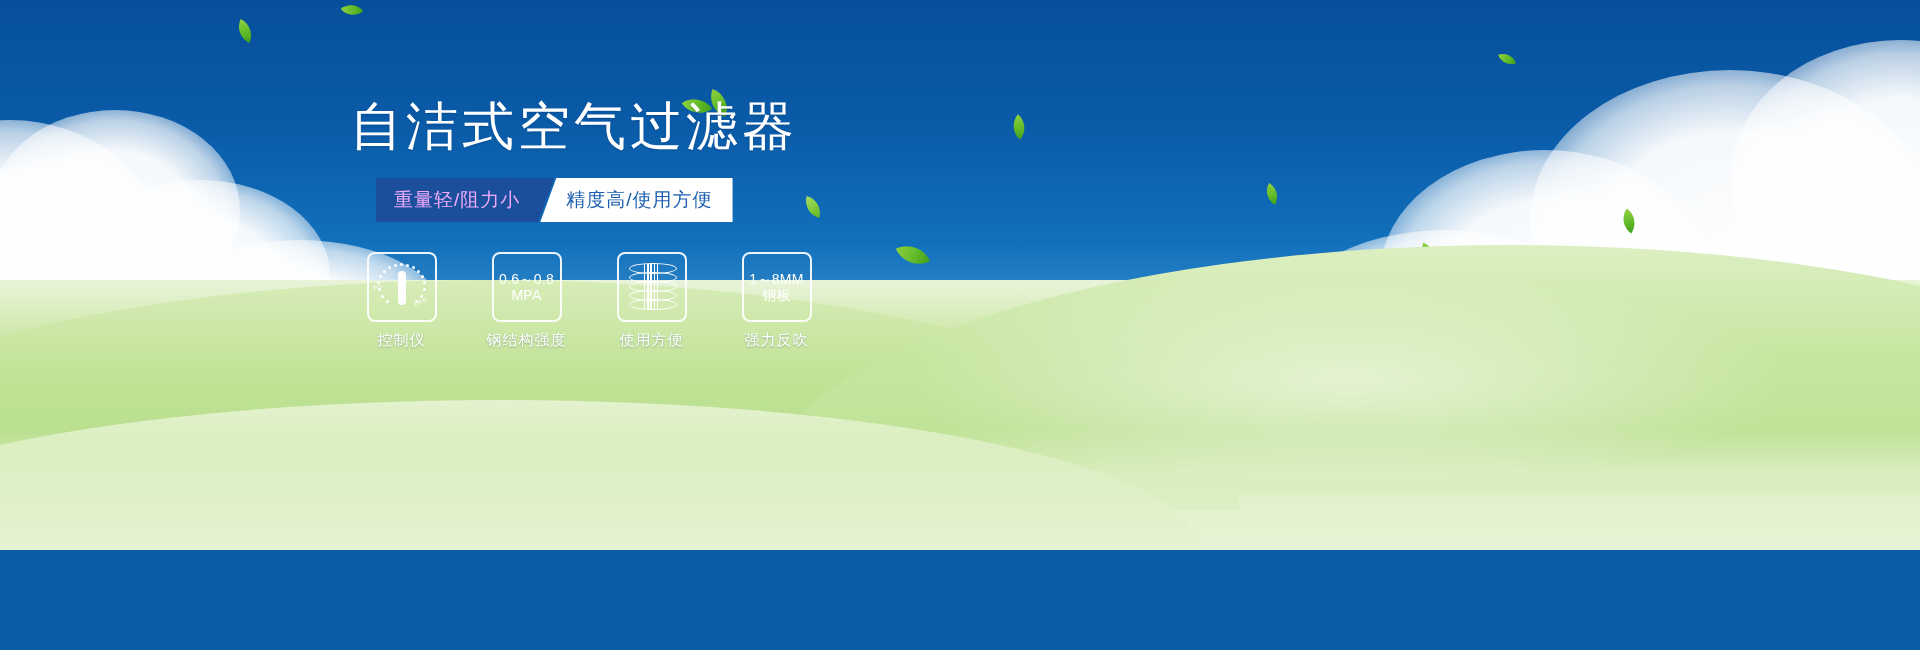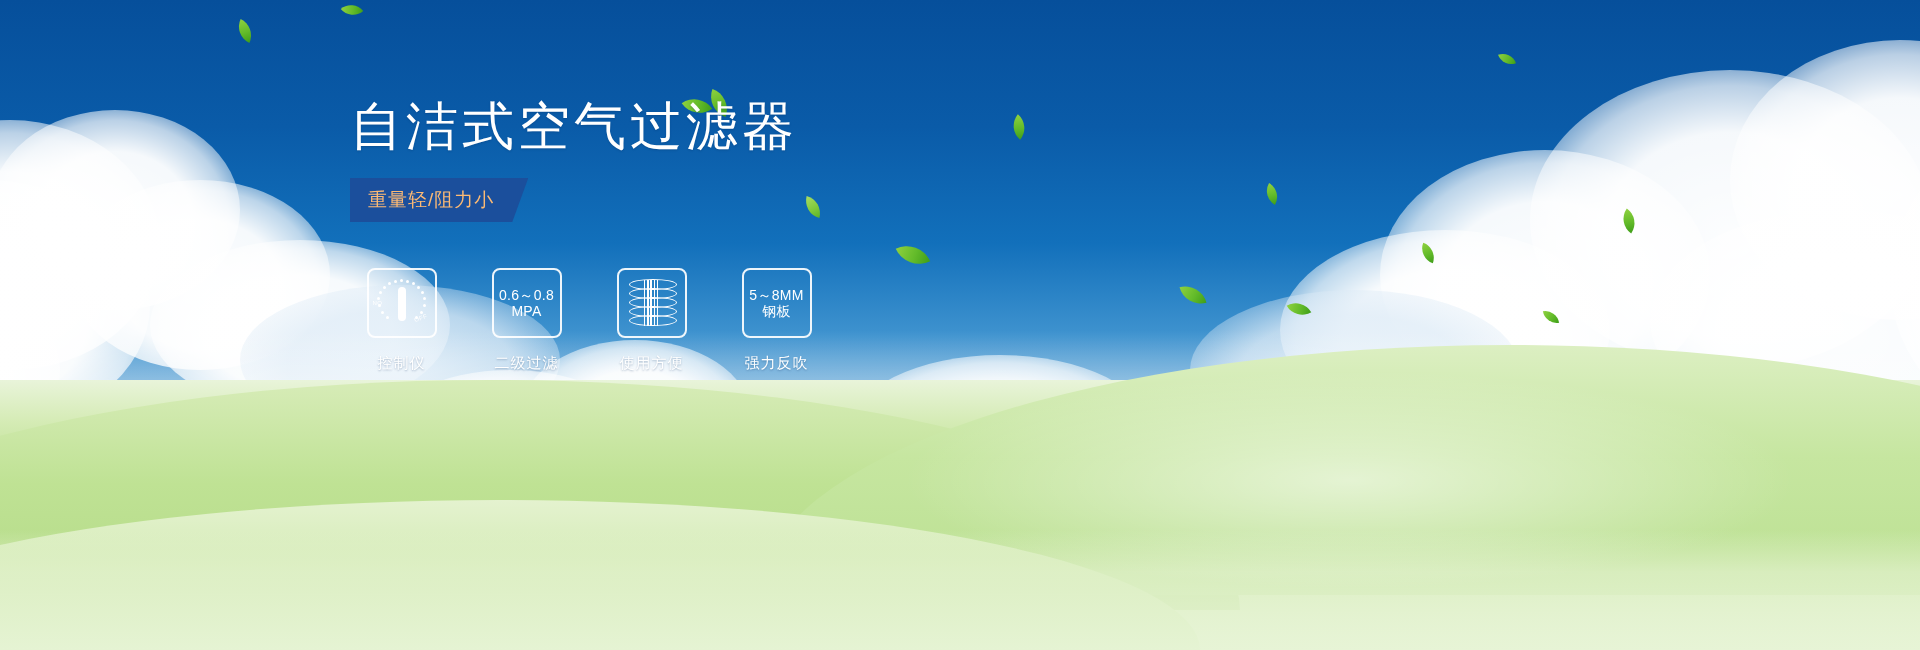--- a/index.html
+++ b/index.html
@@ -1,20 +1,20 @@
 <!DOCTYPE html>
 <html><head>
 <meta charset="utf-8">
 <style>
   html,body{margin:0;padding:0;background:#0a5ba8;}
   body{font-family:"Liberation Sans","DejaVu Sans",sans-serif;}
 
   .banner{
     position:relative;
-    width:1920px;height:650px;
+    width:1920px;height:550px;
     overflow:hidden;
     background:
       linear-gradient(180deg,#0554a0 0%,#0a5eac 26%,#1173bd 44%,#5aa6d8 56%,#a8cde8 64%,#cfe3ef 70%,#e8f2e4 76%,#eef6e2 100%);
   }
 
   
   .sky-deep{
     position:absolute;left:0;top:0;width:1920px;height:420px;
     background:linear-gradient(180deg,#064f9b 0%,#0a5ba8 30%,#1270bb 58%,#3f93cf 80%,#86b9de 100%);
   }
@@ -80,37 +80,38 @@
     white-space:nowrap;
     text-shadow:0 1px 2px rgba(0,40,90,.25);
   }
 
   .ribbons{display:flex;align-items:stretch;margin-top:26px;height:44px;width:max-content;}
   .ribbon{
     display:flex;align-items:center;justify-content:center;
     font-size:19px;letter-spacing:1px;
   }
   .ribbon-a{
-    background:#1b4f9c;color:#fdba74;
+    background:#1b4f9c;color:#f0abfc;
     padding:0 22px 0 18px;
     clip-path:polygon(0 0,100% 0,calc(100% - 16px) 100%,0 100%);
     padding-right:34px;
+    margin-left:26px;
   }
   .ribbon-b{
     background:#ffffff;color:#1b5fae;
     margin-left:-14px;
     padding:0 20px 0 26px;
     clip-path:polygon(16px 0,100% 0,100% 100%,0 100%);
   }
 
   .features{display:flex;margin-top:30px;}
   .feature{width:103px;margin-right:22px;text-align:center;}
   .feature:last-child{margin-right:0;}
   .fbox{
-    width:70px;height:70px;margin:16px auto;
+    width:70px;height:70px;margin:0 auto;
     border:2px solid rgba(255,255,255,.92);
     border-radius:8px;
     display:flex;flex-direction:column;align-items:center;justify-content:center;
     color:#fff;box-sizing:border-box;position:relative;
   }
   .fbox .ftext{font-size:14px;line-height:1.15;letter-spacing:.3px;white-space:nowrap;}
   .fcap{margin-top:9px;font-size:15px;color:#ffffff;letter-spacing:1px;white-space:nowrap;
         text-shadow:0 1px 2px rgba(0,40,90,.3);}
 
   
@@ -201,20 +202,21 @@
     <div class="grass-fore"></div>
     <div class="grass-glow"></div>
   </div>
 
   <div class="content">
 
     <div class="title">自洁式空气过滤器</div>
 
     <div class="ribbons">
       <div class="ribbon ribbon-a">重量轻/阻力小</div>
+      <div class="ribbon ribbon-b">精度高/使用方便</div>
     </div>
 
     <div class="features">
 
       <div class="feature">
         <div class="fbox">
           <div class="gauge">
             <div class="dot" style="left:7px;top:33px;"></div>
             <div class="dot" style="left:4px;top:26px;"></div>
             <div class="dot" style="left:3px;top:19px;"></div>
@@ -238,40 +240,40 @@
           </div>
         </div>
         <div class="fcap">控制仪</div>
       </div>
 
       <div class="feature">
         <div class="fbox">
           <div class="ftext">0.6～0.8</div>
           <div class="ftext">MPA</div>
         </div>
-        <div class="fcap">二级过滤</div>
+        <div class="fcap">钢结构强度</div>
       </div>
 
       <div class="feature">
         <div class="fbox">
           <div class="coil">
             <div class="core"></div>
             <div class="ell" style="top:1px;"></div>
             <div class="ell" style="top:10px;"></div>
             <div class="ell" style="top:19px;"></div>
             <div class="ell" style="top:28px;"></div>
             <div class="ell" style="top:37px;"></div>
           </div>
         </div>
         <div class="fcap">使用方便</div>
       </div>
 
       <div class="feature">
         <div class="fbox">
-          <div class="ftext">5～8MM</div>
+          <div class="ftext">1～8MM</div>
           <div class="ftext">钢板</div>
         </div>
         <div class="fcap">强力反吹</div>
       </div>
 
 
     </div>
   </div>
 </div>
 

